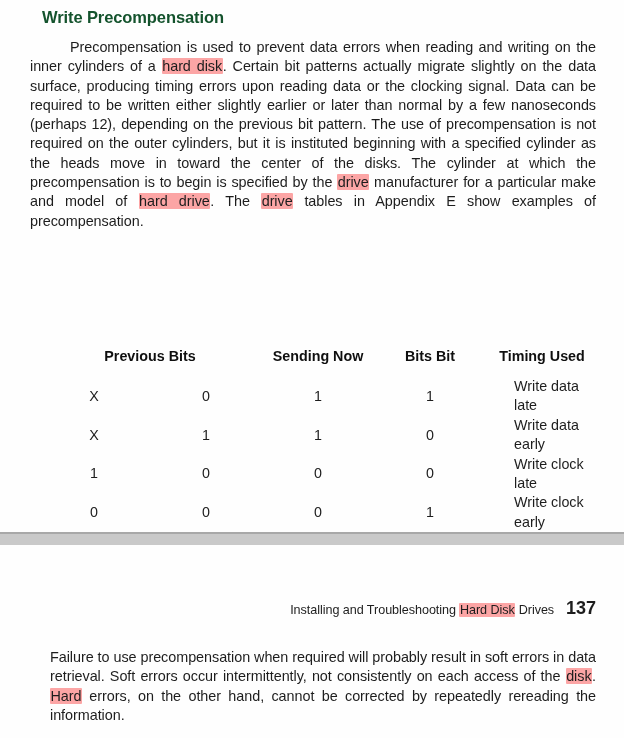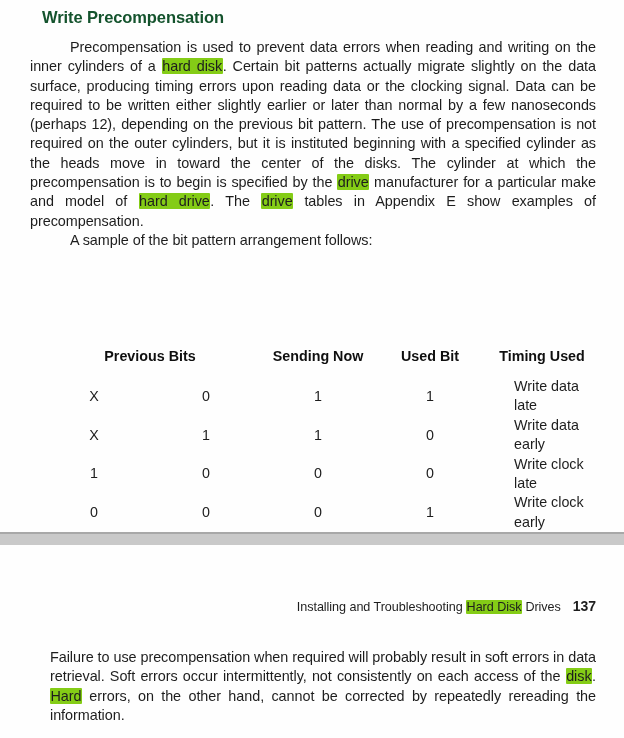--- a/index.html
+++ b/index.html
@@ -55,21 +55,21 @@
     line-height: 19.3px;
     text-align: justify;
     text-justify: inter-word;
     color: #1d1d1d;
     letter-spacing: -0.05px;
   }
   p.para.indent { text-indent: 40px; }
   p.para.flush  { text-indent: 0; margin-left: 20px; }
 
   .hl {
-    background: #84cc16;
+    background: #fca5a5;
     padding: 0 0.5px;
     border-radius: 1px;
   }
 
   
   .table-wrap {
     position: absolute;
     left: 8px;
     top: 348px;
     width: 624px;
@@ -124,21 +124,21 @@
     top: 598px;
     width: 596px;
     text-align: right;
     font-size: 12.6px;
     color: #1d1d1d;
     letter-spacing: -0.05px;
   }
   .footer .pageno {
     font-weight: bold;
     margin-left: 12px;
-    font-size: 14px;
+    font-size: 18px;
   }
 
   
   .block-bottom {
     position: absolute;
     left: 30px;
     top: 648px;
     width: 566px;
   }
 </style>
@@ -146,30 +146,29 @@
 <body>
 
 <div class="page">
 
   <div class="block-top">
 
     <div class="heading">Write Precompensation</div>
 
     <div class="body-col">
       <p class="para indent">Precompensation is used to prevent data errors when reading and writing on the inner cylinders of a <span class="hl">hard disk</span>. Certain bit patterns actually migrate slightly on the data surface, producing timing errors upon reading data or the clocking signal. Data can be required to be written either slightly earlier or later than normal by a few nanoseconds (perhaps 12), depending on the previous bit pattern. The use of precompensation is not required on the outer cylinders, but it is instituted beginning with a specified cylinder as the heads move in toward the center of the disks. The cylinder at which the precompensation is to begin is specified by the <span class="hl">drive</span> manufacturer for a particular make and model of <span class="hl">hard drive</span>. The <span class="hl">drive</span> tables in Appendix E show examples of precompensation.</p>
-      <p class="para indent">A sample of the bit pattern arrangement follows:</p>
     </div>
 
     <div class="table-wrap">
       <table class="bits">
         <thead>
           <tr>
             <th class="th-prev" colspan="2">Previous Bits</th>
             <th class="th-send">Sending Now</th>
-            <th class="th-next">Used Bit</th>
+            <th class="th-next">Bits Bit</th>
             <th class="th-timing">Timing Used</th>
           </tr>
         </thead>
         <tbody>
           <tr>
             <td class="col-prev-a">X</td>
             <td class="col-prev-b">0</td>
             <td class="col-send">1</td>
             <td class="col-next">1</td>
             <td class="col-timing">Write data late</td>

